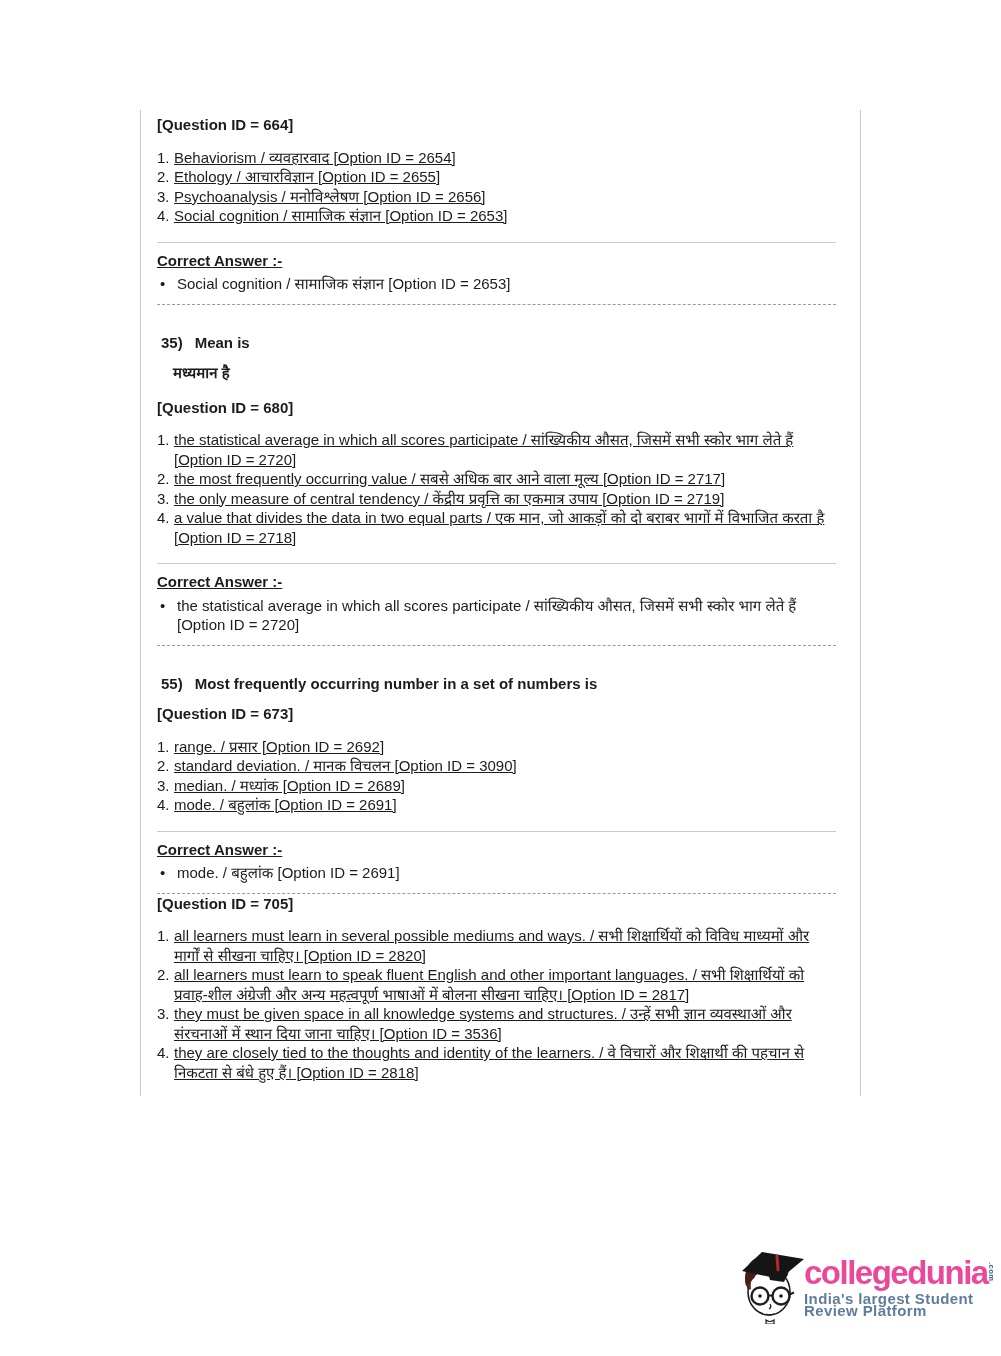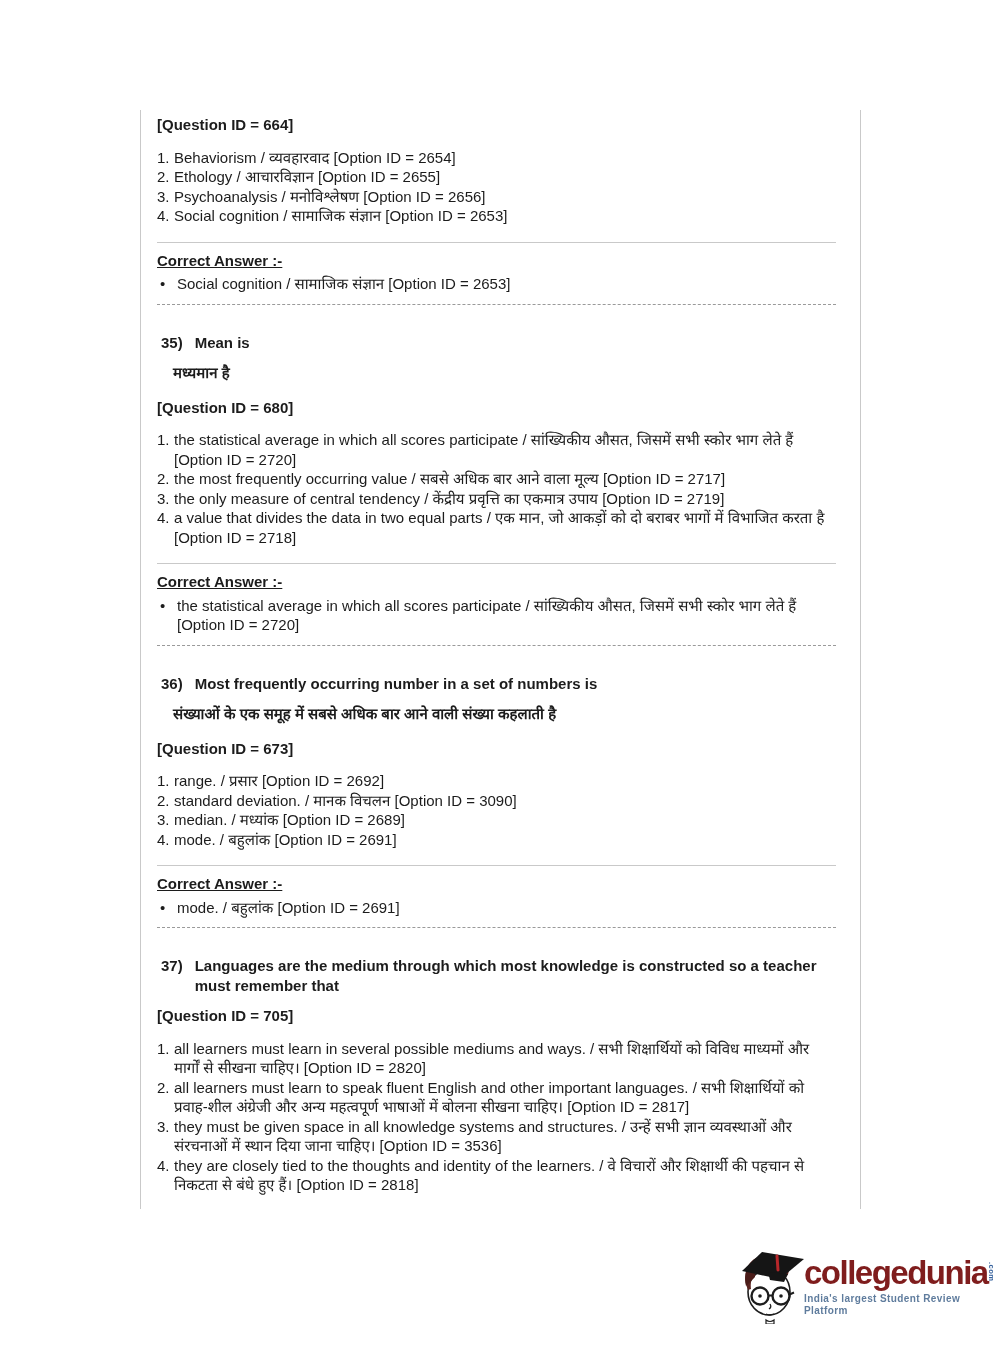--- a/index.html
+++ b/index.html
@@ -38,21 +38,21 @@
     display: flex;
   }
   .q-head .qnum { flex: none; padding-right: 12px; }
   .q-hindi {
     font-weight: bold;
     margin: 0 0 15px 16px;
   }
   .opts { margin: 0 0 16px 0; }
   .opt { display: flex; }
   .opt .n  { flex: none; width: 17px; }
-  .opt .t  { flex: 1; }
+  .opt .t  { flex: 1; text-decoration: underline; }
   .ansbox {
     border-top: 1px solid #c9c9c9;
     border-bottom: 1px dashed #9a9a9a;
     padding: 8px 0 10px 0;
   }
   .ans-head { font-weight: bold; margin-bottom: 4px; text-decoration: underline; }
   .ans-item { display: flex; }
   .ans-item .bullet { flex: none; width: 17px; text-align: left; padding-left: 3px; }
   .ans-item .t { flex: 1; }
 
@@ -67,33 +67,33 @@
     align-items: flex-start;
   }
   .mascot { flex: none; width: 68px; height: 78px; }
   .logo-text { padding-top: 12px; margin-left: -2px; }
   .wordline { display: flex; align-items: flex-start; }
   .wordmark {
     font-weight: bold;
     font-size: 33px;
     line-height: 30px;
     letter-spacing: -1.5px;
-    color: #7f1d1d;
+    color: #ec4899;
   }
   .tld {
     writing-mode: vertical-rl;
     font-size: 7.5px;
     font-weight: bold;
     color: #34609c;
     line-height: 7px;
     margin-top: 4px;
     letter-spacing: 0.5px;
   }
   .tagline {
-    font-size: 10px;
+    font-size: 15px;
     font-weight: bold;
     color: #5f7c9d;
     letter-spacing: 0.4px;
     margin-top: 5px;
     line-height: 12px;
   }
 </style>
 </head>
 <body>
 
@@ -157,24 +157,23 @@
       <div class="ans-head">Correct Answer :-</div>
       <div class="ans-item">
         <span class="bullet">•</span>
         <span class="t">the statistical average in which all scores participate / सांख्यिकीय औसत, जिसमें सभी स्कोर भाग लेते हैं [Option ID = 2720]</span>
       </div>
     </div>
   </section>
 
   <section>
     <div class="q-head">
-      <span class="qnum">36)</span>
+      <span class="qnum">55)</span>
       <span>Most frequently occurring number in a set of numbers is</span>
     </div>
-    <div class="q-hindi">संख्याओं के एक समूह में सबसे अधिक बार आने वाली संख्या कहलाती है</div>
     <div class="qid">[Question ID = 673]</div>
     <div class="opts">
       <div class="opt">
         <span class="n">1.</span>
         <span class="t">range. / प्रसार [Option ID = 2692]</span>
       </div>
       <div class="opt">
         <span class="n">2.</span>
         <span class="t">standard deviation. / मानक विचलन [Option ID = 3090]</span>
       </div>
@@ -190,24 +189,20 @@
     <div class="ansbox">
       <div class="ans-head">Correct Answer :-</div>
       <div class="ans-item">
         <span class="bullet">•</span>
         <span class="t">mode. / बहुलांक [Option ID = 2691]</span>
       </div>
     </div>
   </section>
 
   <section>
-    <div class="q-head">
-      <span class="qnum">37)</span>
-      <span>Languages are the medium through which most knowledge is constructed so a teacher must remember that</span>
-    </div>
     <div class="qid">[Question ID = 705]</div>
     <div class="opts" style="margin-bottom:0;">
       <div class="opt">
         <span class="n">1.</span>
         <span class="t">all learners must learn in several possible mediums and ways. / सभी शिक्षार्थियों को  विविध माध्यमों और मार्गों से सीखना चाहिए। [Option ID = 2820]</span>
       </div>
       <div class="opt">
         <span class="n">2.</span>
         <span class="t">all learners must learn to speak fluent English and other important languages. / सभी शिक्षार्थियों को प्रवाह-शील अंग्रेजी और अन्य महत्वपूर्ण भाषाओं में बोलना सीखना चाहिए। [Option ID = 2817]</span>
       </div>

